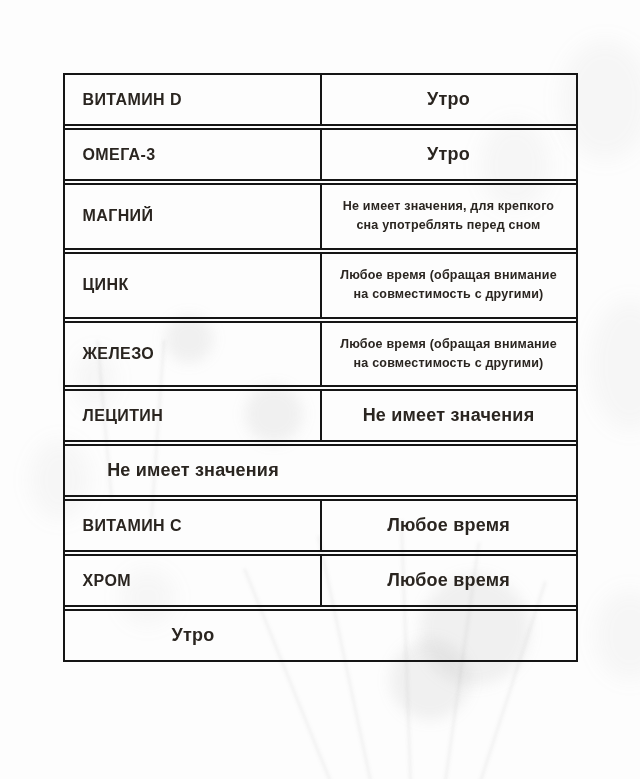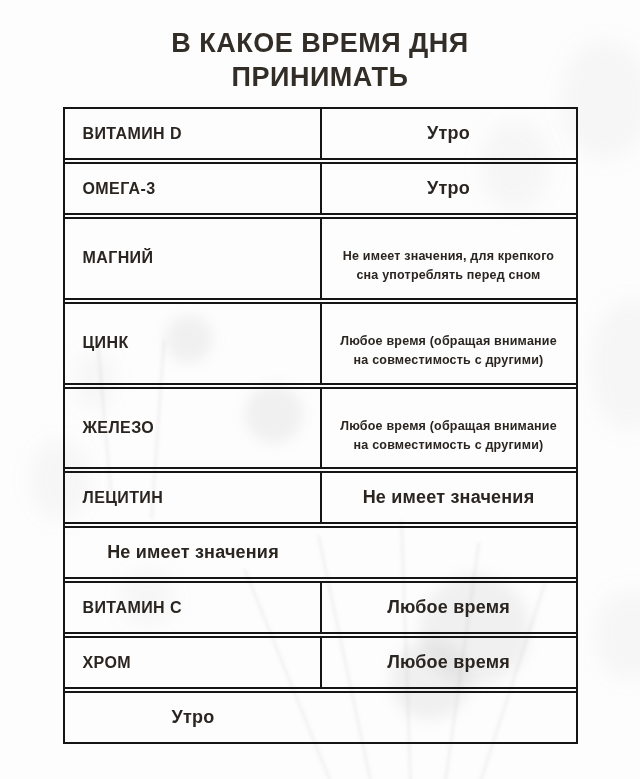--- a/index.html
+++ b/index.html
@@ -71,21 +71,21 @@
   .cell.time {
     justify-content: center;
     text-align: center;
     font-weight: bold;
     font-size: 18px;
     letter-spacing: 0.2px;
   }
   .cell.time.time-small {
     font-size: 12.5px;
     line-height: 1.55;
-    padding-top: 28px;
+    padding-top: 12px;
     padding-bottom: 12px;
   }
 </style>
 </head>
 <body>
 
 <div class="watermark">
   <div class="wm-blob soft" style="left:480px; top:120px; width:70px; height:90px;"></div>
   <div class="wm-blob soft" style="left:560px; top:40px;  width:90px; height:120px;"></div>
   <div class="wm-blob" style="left:165px; top:315px; width:48px; height:48px;"></div>
@@ -101,22 +101,21 @@
   <div class="wm-stem" style="left:110px; bottom:280px; height:160px; transform:rotate(-5deg);"></div>
   <div class="wm-stem" style="left:340px; bottom:-30px; height:260px; transform:rotate(-22deg);"></div>
   <div class="wm-stem" style="left:375px; bottom:-30px; height:280px; transform:rotate(-12deg);"></div>
   <div class="wm-stem" style="left:410px; bottom:-30px; height:290px; transform:rotate(-2deg);"></div>
   <div class="wm-stem" style="left:440px; bottom:-30px; height:270px; transform:rotate(8deg);"></div>
   <div class="wm-stem" style="left:470px; bottom:-30px; height:240px; transform:rotate(18deg);"></div>
 
 </div>
 
 <div class="content">
-  <h1><span>В КАКОЕ ВРЕМЯ ДНЯ</span><br>
-    <span>ПРИНИМАТЬ</span>
+  <h1><br>
   </h1>
 
   <div class="supp-table" id="supp-table">
   <div class="row">
     <div class="cell name">ВИТАМИН D</div>
     <div class="cell time">Утро</div>
   </div>
 
   <div class="row">
     <div class="cell name">ОМЕГА-3</div>

